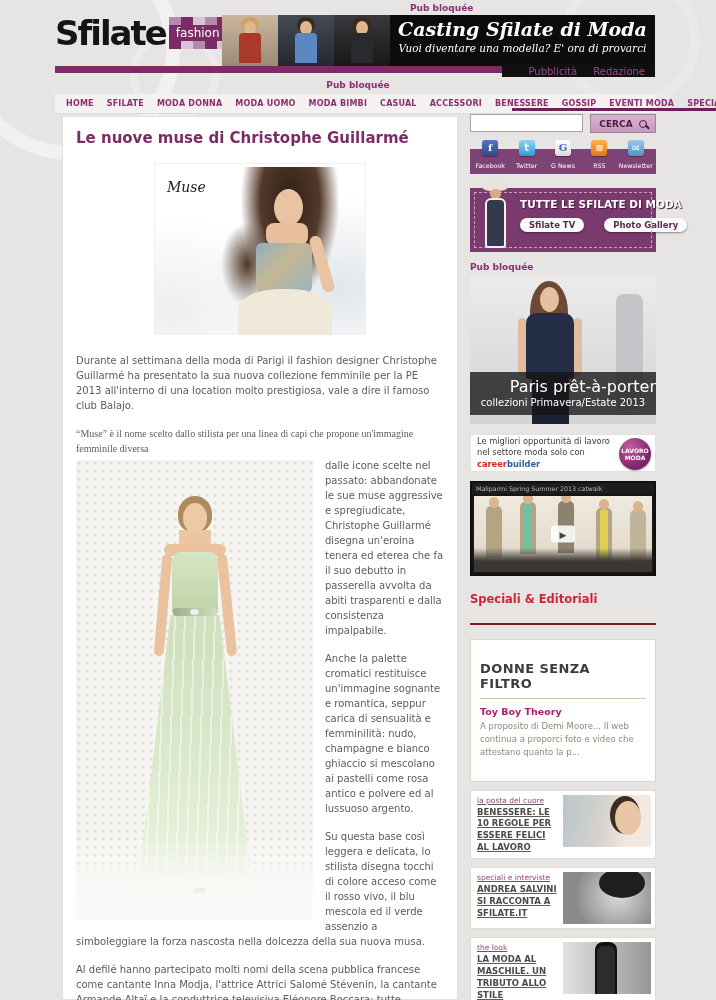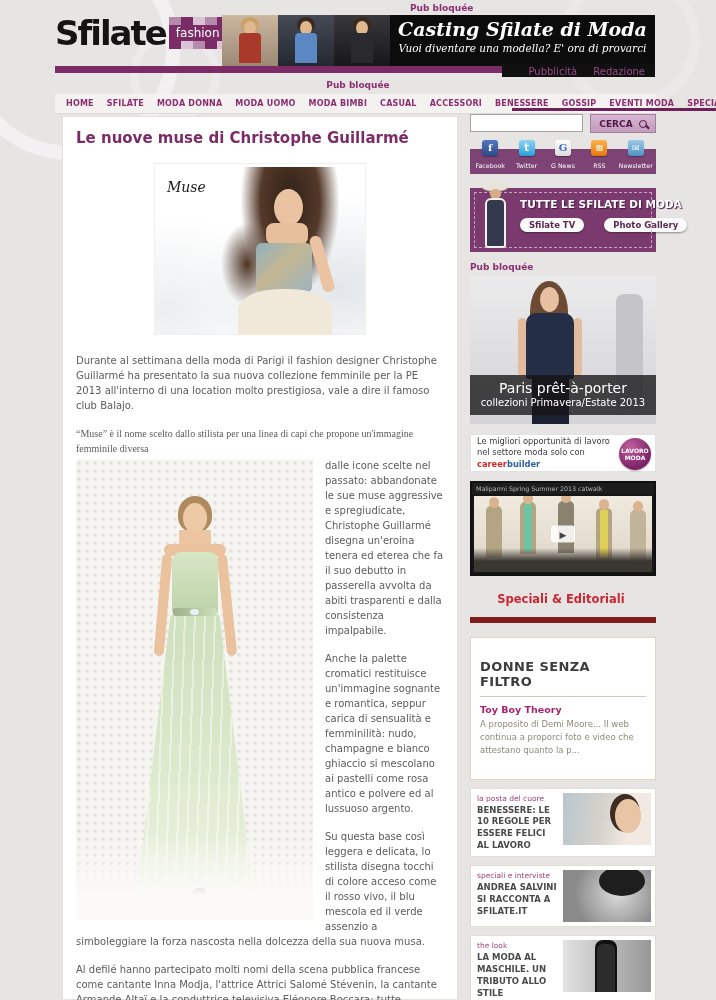--- a/index.html
+++ b/index.html
@@ -117,21 +117,21 @@
 
   .paris { height:148px; position:relative; overflow:hidden; background:linear-gradient(#ebebec,#d3d3d6); cursor:pointer; }
   .pa-hair { position:absolute; left:60px; top:5px; width:38px; height:62px; border-radius:50% 50% 45% 45%; background:#6d4a33; }
   .pa-face { position:absolute; left:70px; top:11px; width:19px; height:25px; border-radius:50%; background:#e6c0a0; }
   .pa-top { position:absolute; left:56px; top:37px; width:48px; height:66px; border-radius:10px 10px 3px 3px; background:#252e47; }
   .pa-arm { position:absolute; top:42px; width:9px; height:58px; border-radius:5px; background:#e2bc9c; }
   .pa-al { left:48px; } .pa-ar { left:103px; }
   .pa-pants { position:absolute; left:62px; top:100px; width:37px; height:48px; background:#1b2133; }
   .pa-ghost { position:absolute; left:146px; top:18px; width:27px; height:116px; border-radius:8px; background:#c4c4c9; }
   .pa-cap { position:absolute; left:0; right:0; bottom:9px; background:rgba(22,20,22,.78); color:#fff; text-align:center; padding:5px 0 7px; }
-  .pa-title { font-size:14px; }
+  .pa-title { font-size:16px;text-align:right; }
   .pa-sub { font-size:10px; margin-top:1px; }
 
   .career { margin-top:10px; background:#fff; border:1px solid #e2e2e2; height:38px; display:flex; align-items:center; padding:2px 6px; position:relative; cursor:pointer; }
   .c-text { font-size:8.3px; color:#3c3c3c; line-height:1.4; width:142px; }
   .c-red { color:#d02a24; font-weight:bold; } .c-blue { color:#2b5fa3; font-weight:bold; }
   .c-badge { position:absolute; right:4px; top:3px; width:32px; height:32px; border-radius:50%; background:radial-gradient(circle at 35% 28%, #c05f9e, #7c2266 70%); color:#fff; font-size:6px; font-weight:bold; display:flex; align-items:center; justify-content:center; text-align:center; line-height:1.2; box-shadow:0 1px 2px rgba(0,0,0,.3); }
 
   .video { margin-top:9px; border:2px solid #101010; height:95px; position:relative; background:#161616; }
   .v-bar { height:11px; background:#1d1d1d; color:#b9b9b9; font-size:6.3px; padding:2px 4px 0; white-space:nowrap; overflow:hidden; }
   .v-body { position:absolute; top:13px; left:2px; right:2px; bottom:2px; background:linear-gradient(#f0eadf,#ddd5c6); overflow:hidden; }
@@ -140,29 +140,29 @@
   .vm1 { left:12px; background:#b3a483; }
   .vm2 { left:46px; background:#b3a483; top:6px; }
   .vm2 .inner { position:absolute; inset:2px 4px; background:#6fc3a3; }
   .vm3 { left:84px; background:#8c8270; top:5px; }
   .vm4 { left:122px; background:#b3a483; top:12px; }
   .vm4 .inner { position:absolute; inset:2px 4px; background:#e0cf56; }
   .vm5 { left:156px; background:#c0b49a; top:14px; }
   .v-crowd { position:absolute; left:0; right:0; bottom:0; height:24px; background:linear-gradient(rgba(58,54,50,0), #3a3632 55%); }
   .v-play { position:absolute; left:50%; top:50%; transform:translate(-50%,-50%); width:24px; height:17px; background:rgba(255,255,255,.88); border-radius:3px; display:flex; align-items:center; justify-content:center; font-size:9px; color:#444; cursor:pointer; }
 
-  .speciali { margin-top:16px; text-align:center; color:#cc2633; font-weight:bold; font-size:11.5px; padding:0 4px 11px 0; border-bottom:6px solid #7f1d1d; }
+  .speciali { margin-top:16px; text-align:left; color:#cc2633; font-weight:bold; font-size:11.5px; padding:0 4px 17px 0; border-bottom:2px solid #7f1d1d; }
 
   .beige { margin-top:14px; background:#ffffff; border:1px solid #dcd8bd; padding:21px 9px; }
   .beige-head { font-size:13px; font-weight:bold; color:#3c3c3c; letter-spacing:.4px; border-bottom:1px solid #cfcab0; padding-bottom:7px; margin-bottom:7px; }
   .lead-title { font-size:9.5px; font-weight:bold; color:#a5256b; cursor:pointer; }
   .lead-text { font-size:8.5px; color:#8d8b79; line-height:1.55; margin-top:3px; }
 
   .card { background:#fff; border:1px solid #e0ddd2; margin-top:8px; display:flex; padding:4px; cursor:pointer; }
-  .card-text { flex:1; padding:1px 4px 0 2px; }
+  .card-text { flex:1; padding:1px 4px 0 2px;text-decoration:underline; }
   .card-cat { font-size:7.5px; color:#a0447f; margin-bottom:2px; }
   .card-title { font-size:8.5px; font-weight:bold; color:#4a4a4a; line-height:1.4; }
   .card-img { width:88px; height:52px; flex:none; }
   .ci1 { background:linear-gradient(100deg,#b9c6cd 0%,#d6d2cc 45%,#f2e9e2 75%), #ddd;
          background-blend-mode:normal; position:relative; overflow:hidden; }
   .ci1::after { content:''; position:absolute; right:10px; top:6px; width:26px; height:34px; border-radius:50%; background:#e8c5a5; box-shadow:-3px -3px 0 2px #3d2c22; }
   .ci2 { background:linear-gradient(90deg,#e2e2e2,#979797); position:relative; overflow:hidden; }
   .ci2::after { content:''; position:absolute; left:34px; top:4px; width:18px; height:48px; border-radius:6px 6px 0 0; background:#2c2c2c; box-shadow:0 -2px 0 2px #111; }
   .ci3 { background:radial-gradient(circle at 62% 45%, #dcdcdc 0%, #8a8a8a 70%); position:relative; overflow:hidden; }
   .ci3::after { content:''; position:absolute; right:6px; top:-4px; width:46px; height:30px; border-radius:50%; background:#1e1e1e; }

